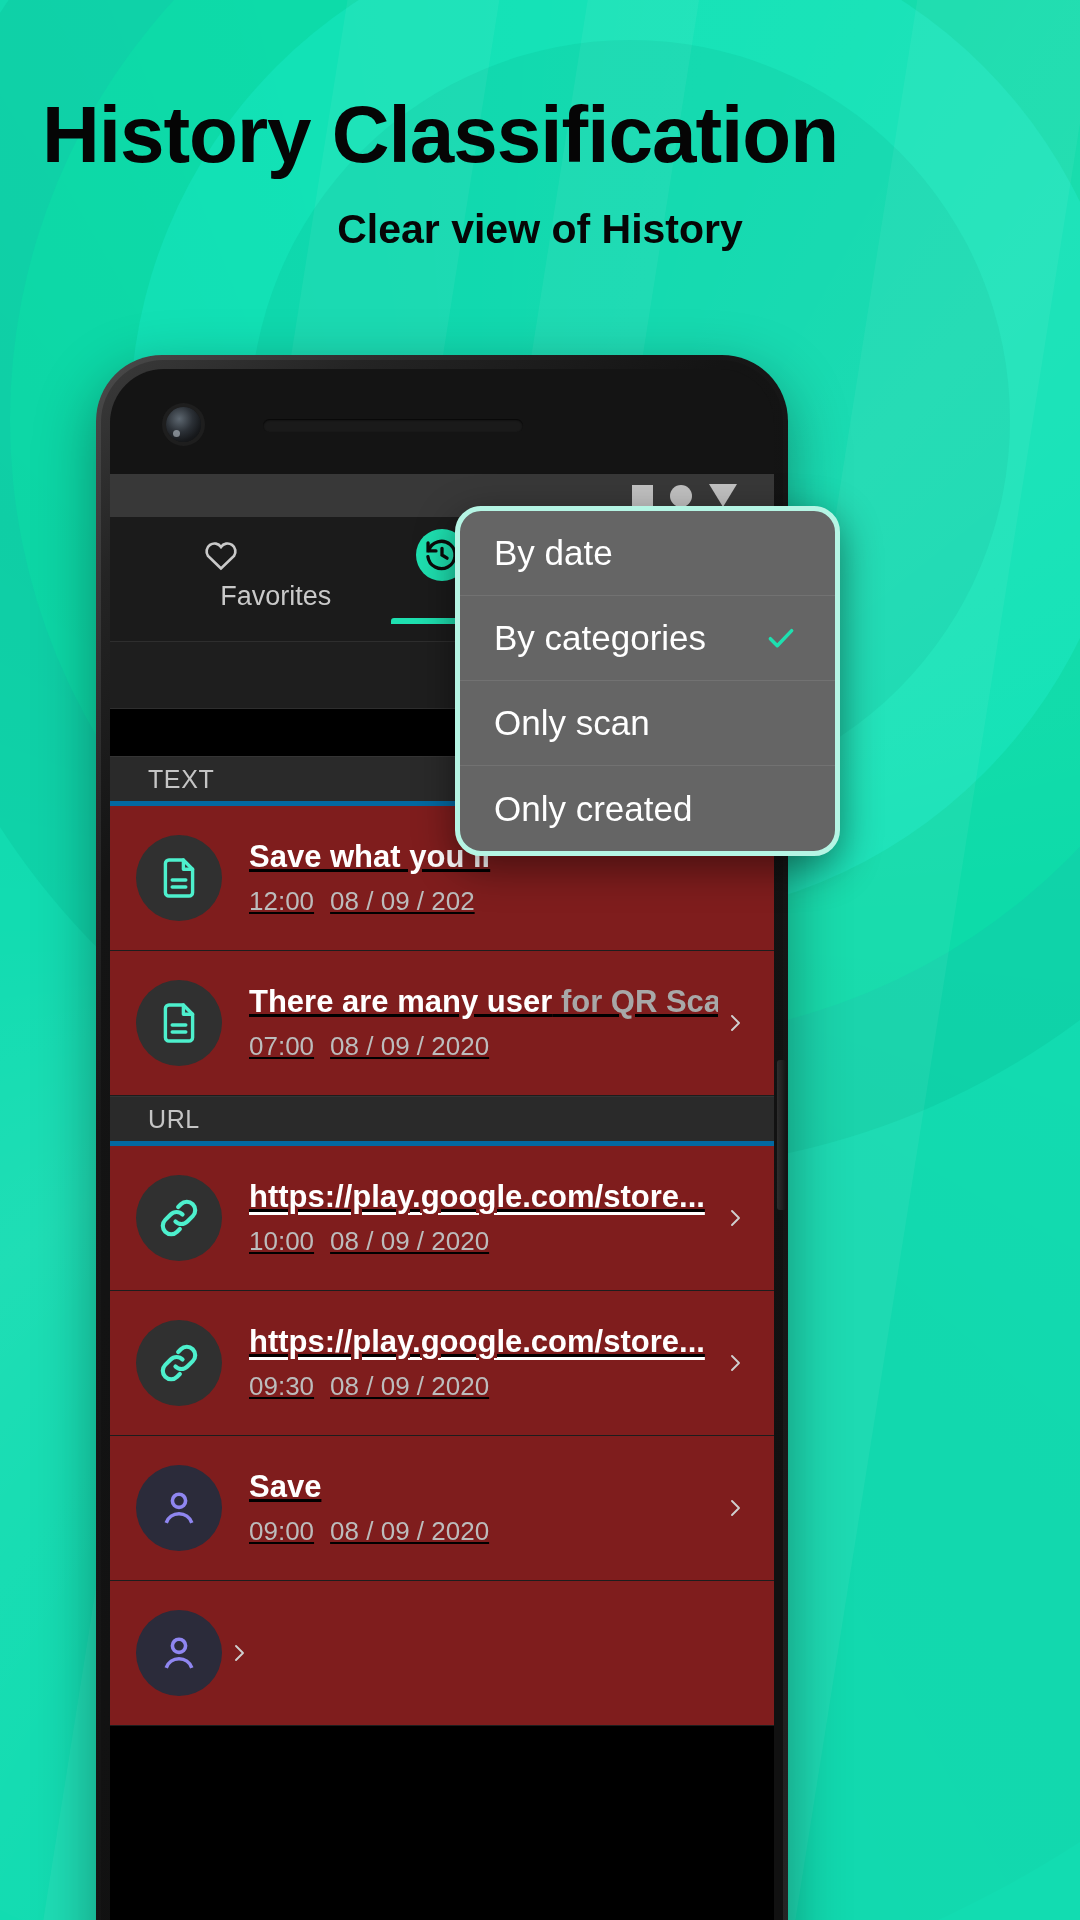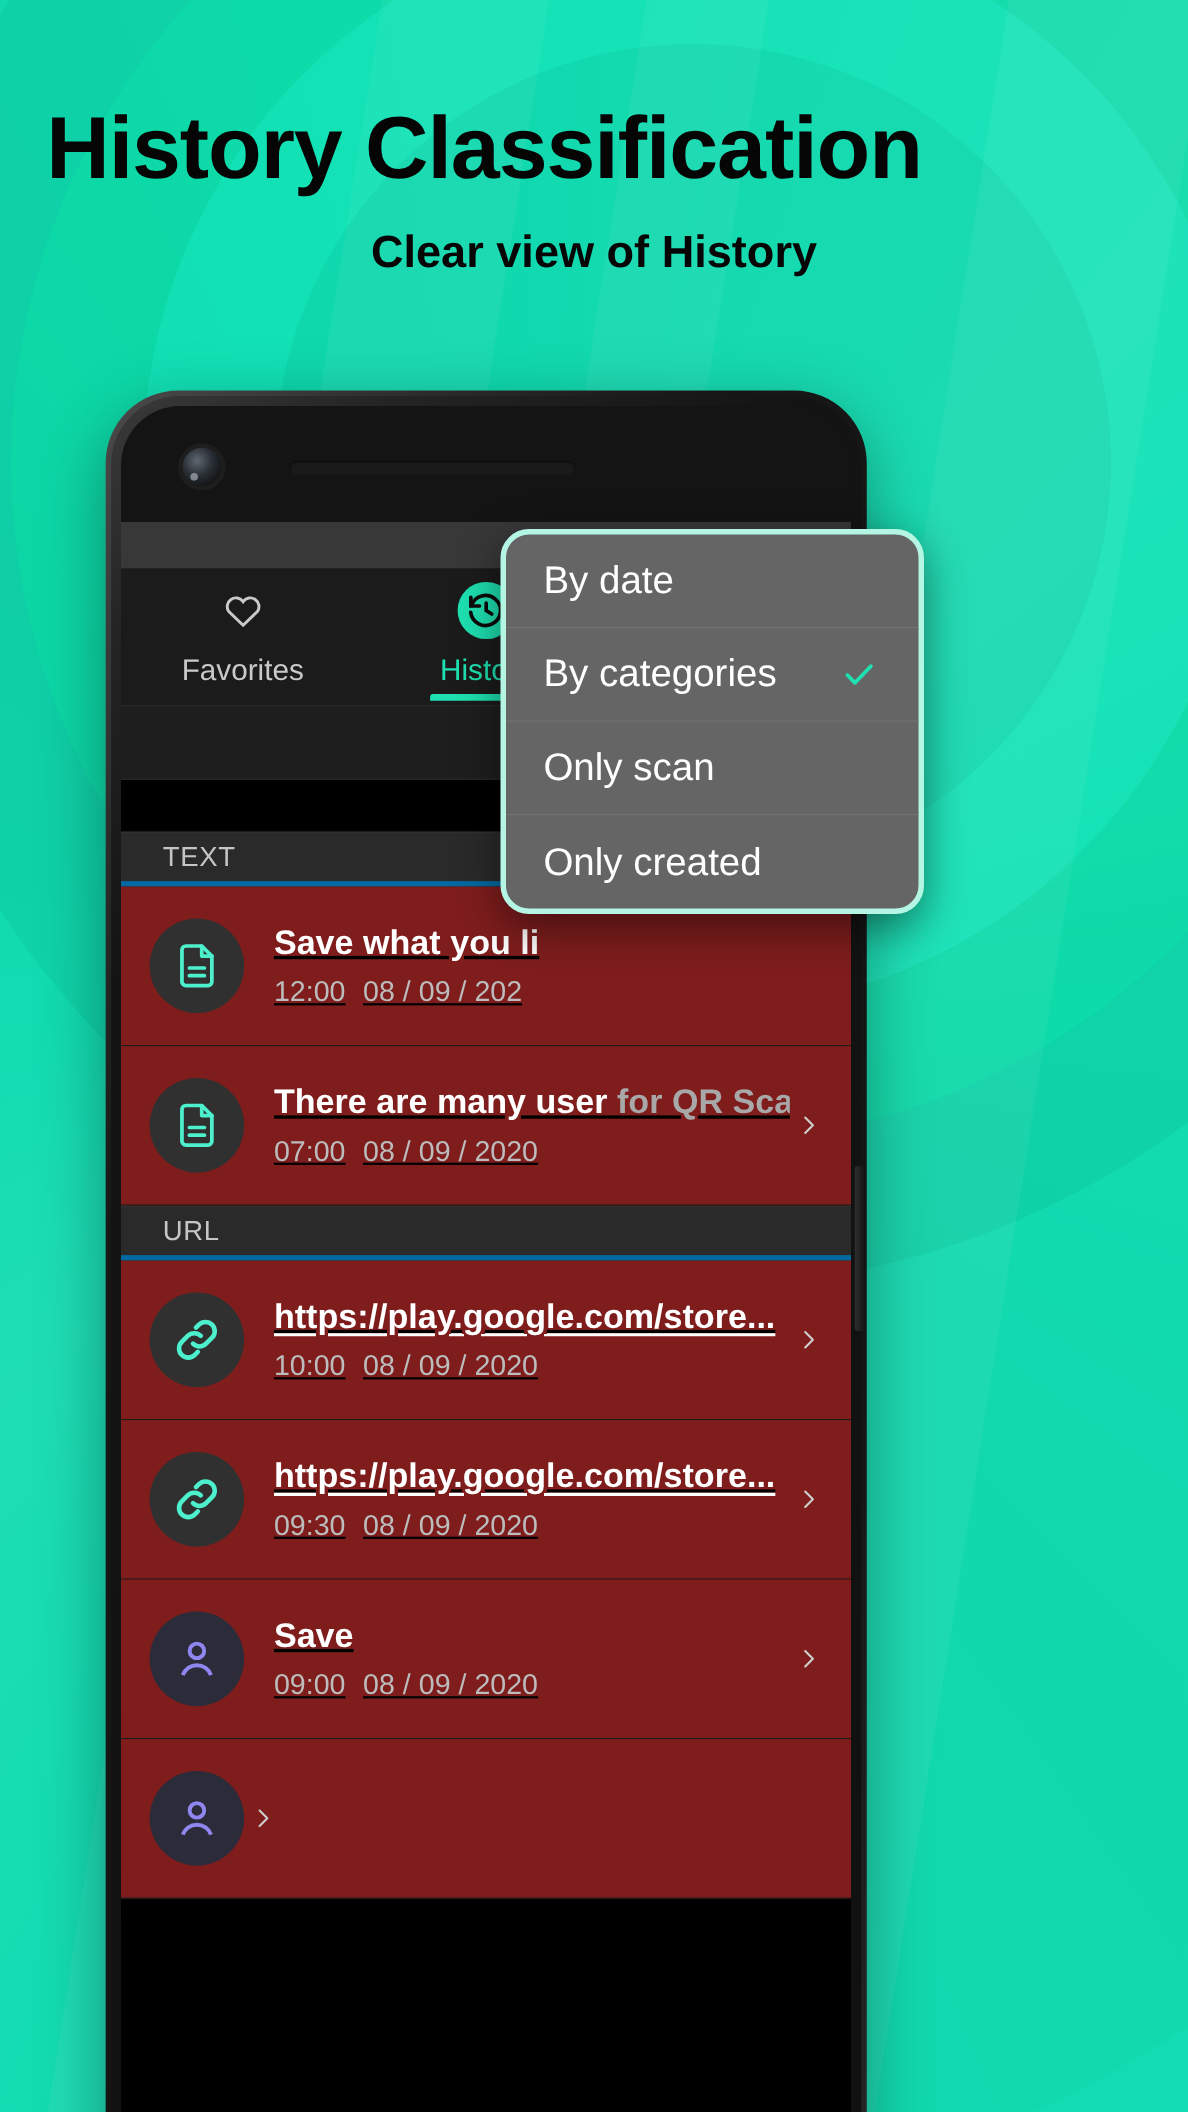--- a/index.html
+++ b/index.html
@@ -101,21 +101,21 @@
   .st-ci { width:22px; height:22px; border-radius:50%; background:#c2c2c2; }
   .st-tr { width:0;height:0;border-left:14px solid transparent;border-right:14px solid transparent;border-top:23px solid #c2c2c2;}
 
   
   #tabs {
     height:124px; background:#1b1b1b; display:flex; align-items:flex-start;
     padding-top:12px; position:relative;
   }
   .tab { flex:1; text-align:center; position:relative; }
   .tab .tico { height:52px; display:flex; align-items:center; justify-content:center; }
-  .tab .tlabel { font-size:27px; color:#c9c9c9; margin-top:13px; }
+  .tab .tlabel { font-size:27px; color:#c9c9c9; margin-top:0;text-align:right; }
   .tab.active .tlabel { color:#1ee0b0; }
   .tab .indicator {
     position:absolute; bottom:-12px; left:50%; transform:translateX(-50%);
     width:102px; height:6px; background:#1ee0b0; border-radius:3px 3px 0 0;
   }
   .hcirc {
     width:52px;height:52px;border-radius:50%;background:#1ee0b0;
     display:flex;align-items:center;justify-content:center;
   }
 
@@ -145,21 +145,21 @@
   .row .rtitle .dim { color:#a8a8a8; font-weight:bold; }
   .row .rtitle.link { text-decoration:underline; text-underline-offset:5px; }
   .row .rmeta { margin-top:11px; font-size:26px; color:#bcbcbc; }
   .row .rmeta .sp { display:inline-block; width:16px; }
   .chev {
     flex:0 0 auto; width:34px; display:flex; align-items:center; justify-content:center;
   }
 
   
   #menu {
-    position:absolute; left:455px; top:481px; width:385px;
+    position:absolute; left:455px; top:506px; width:385px;
     background:#656565; border:5px solid #b5f5e4; border-radius:26px;
     box-shadow:0 12px 40px rgba(0,0,0,.45);
     overflow:hidden; z-index:40;
   }
   .mitem {
     height:85px; display:flex; align-items:center; padding:0 34px;
     font-size:35px; color:#ffffff; border-bottom:1px solid #727272;
   }
   .mitem:last-child { border-bottom:none;align-items:center; }
   .mitem .mlabel { flex:1; }

